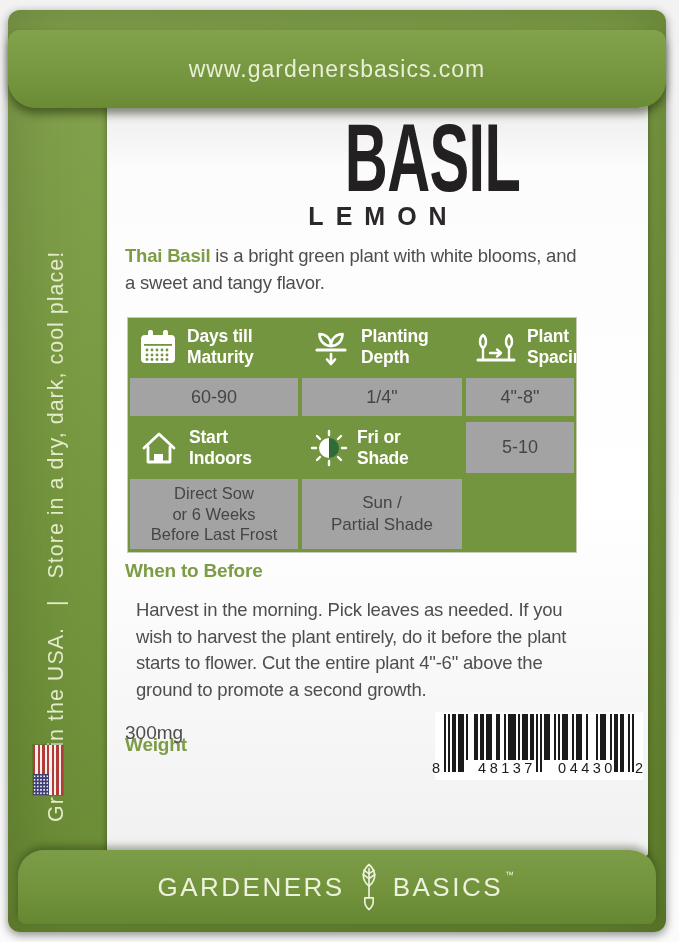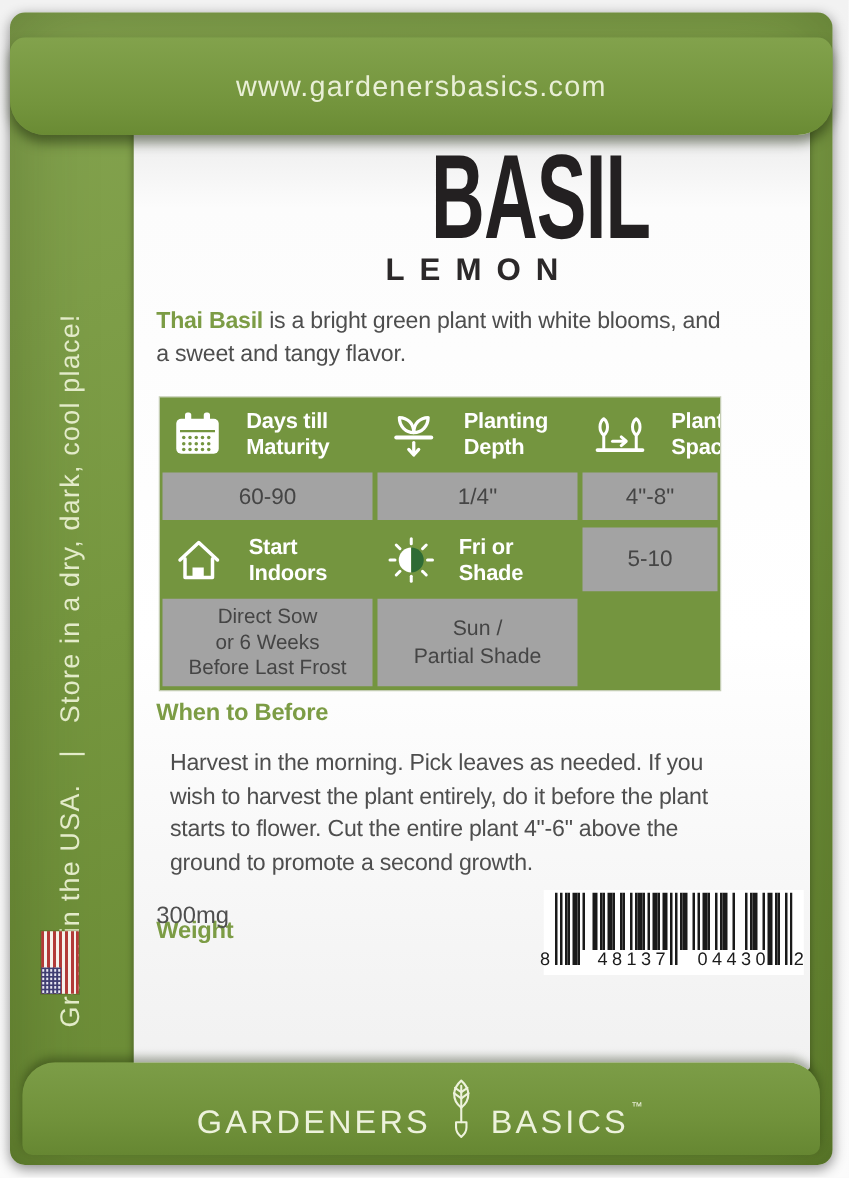--- a/index.html
+++ b/index.html
@@ -60,21 +60,21 @@
     position:absolute;left:18px;top:152px;width:505px;margin:0;
     font-size:18.5px;line-height:27px;color:#4e4e4e;white-space:pre-line;letter-spacing:-0.2px;
   }
   .lead{color:#7c9c45;font-weight:bold;margin-top:45px;}
   
   .grid{
     position:absolute;left:21px;top:228px;width:448px;
     display:grid;grid-template-columns:172px 164px 112px;grid-template-rows:57px 44px 57px 76px;
     background:#74953f;box-shadow:0 0 0 1px rgba(90,115,40,.35);
   }
-  .hcell{display:flex;align-items:center;gap:18px;padding-left:9px;overflow:hidden;}
+  .hcell{display:flex;align-items:center;gap:8px;padding-left:9px;overflow:hidden;}
   .hcell svg{flex:0 0 auto;}
   .hlabel{color:#fff;font-weight:bold;font-size:17.5px;line-height:1.18;white-space:pre-line;letter-spacing:-0.2px;}
   .vcell{
     margin:3px 2px;background:#a3a3a3;display:flex;align-items:center;justify-content:center;
     font-size:18px;color:#454545;text-align:center;white-space:pre-line;
   }
   .vcell.small{font-size:16.5px;line-height:1.25;}
   .vcell.mid{font-size:17px;line-height:1.3;}
   
   .g-head{position:absolute;left:18px;margin:0;font-size:19px;font-weight:bold;color:#7c9c45;letter-spacing:-0.2px;}
@@ -95,21 +95,21 @@
   .bd-g2{left:117px;width:70px;text-align:center;letter-spacing:3.5px;}
   .bd-r{left:200px;}
   
   .band{
     position:absolute;left:10px;bottom:8px;width:638px;height:74px;
     background:linear-gradient(180deg,#7c9d47 0%,#71923b 60%,#668732 100%);
     border-radius:26px 26px 8px 8px;
     box-shadow:0 -4px 7px rgba(22,33,6,.35);
     display:flex;align-items:center;justify-content:center;z-index:4;
   }
-  .logo{display:flex;align-items:flex-end;gap:9px;color:#edf2dc;}
+  .logo{display:flex;align-items:center;gap:9px;color:#edf2dc;}
   .logo-word{font-size:26px;letter-spacing:2.5px;}
   .logo sup{font-size:9px;margin-left:2px;transform:translateY(-8px);display:inline-block;}
   .icon{display:block;}
 </style>
 </head>
 <body>
 
 <div class="stage">
   <div class="packet">
 

